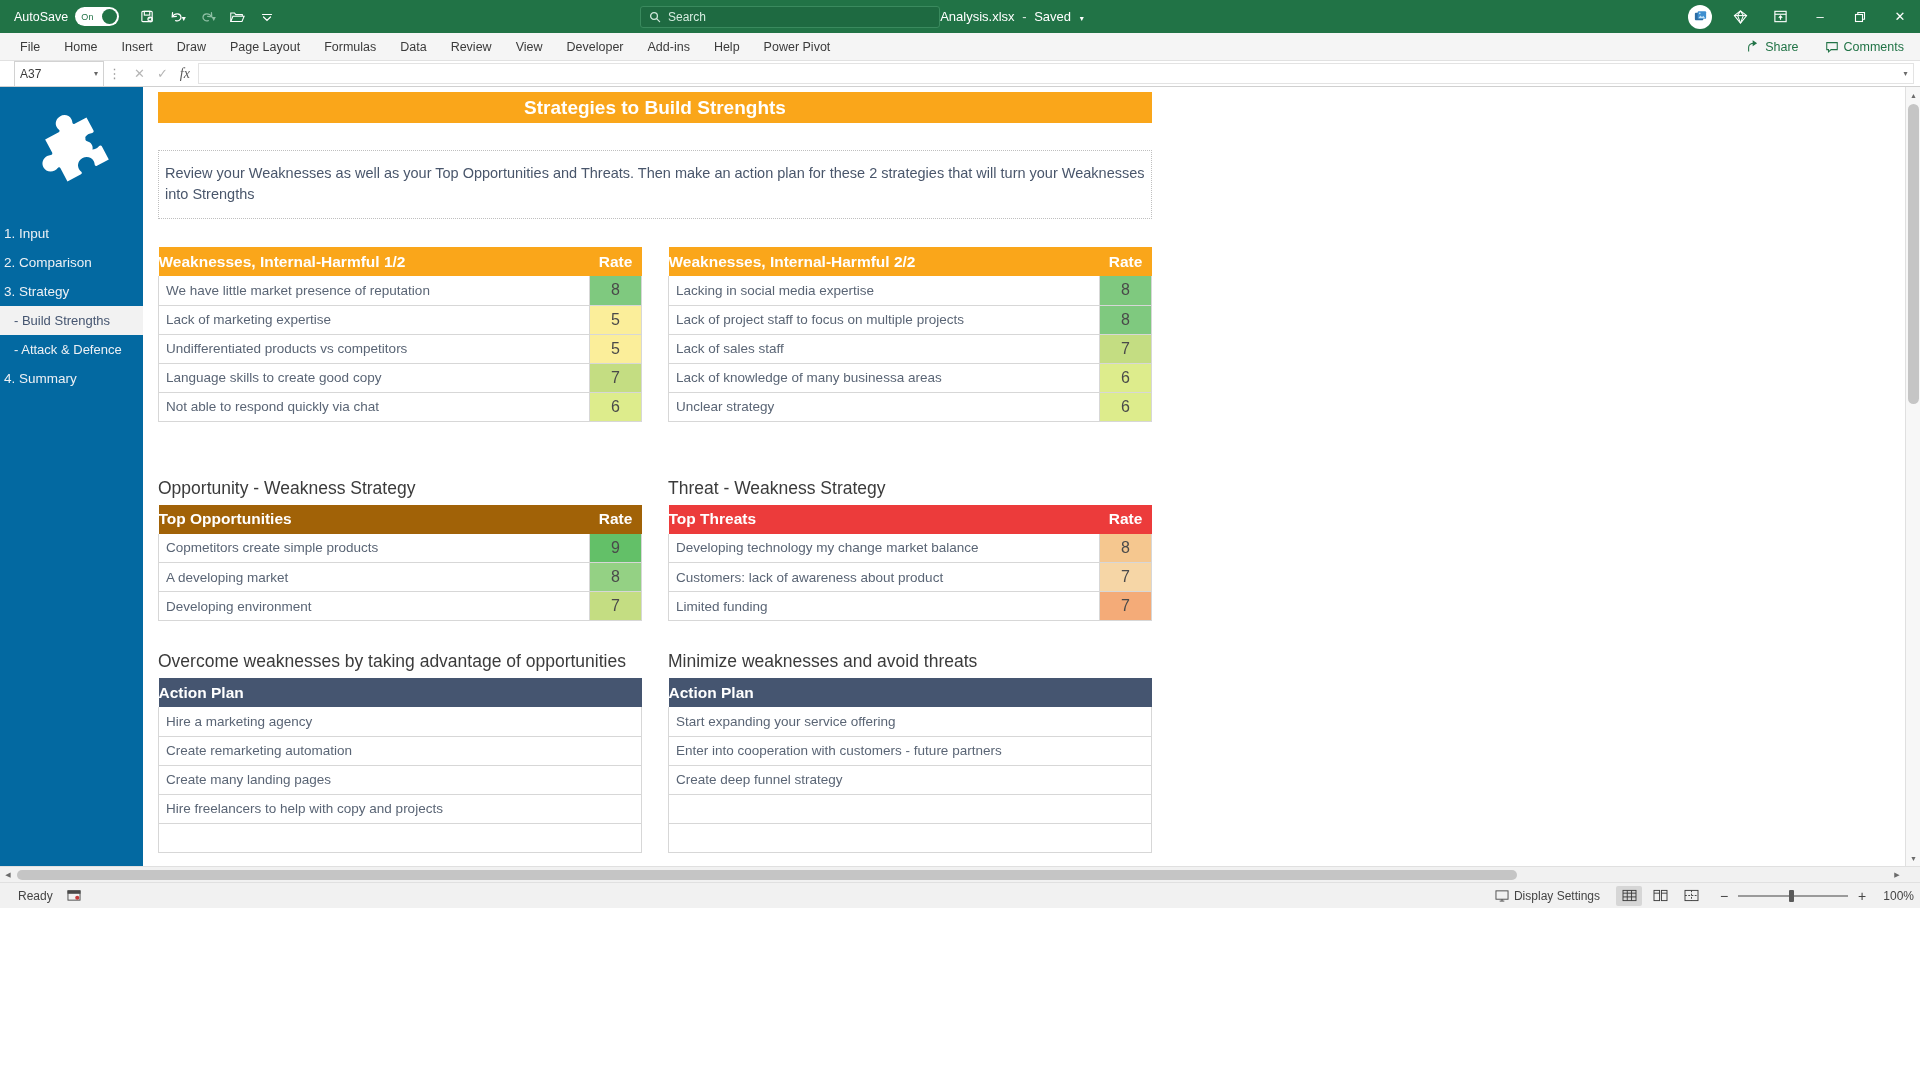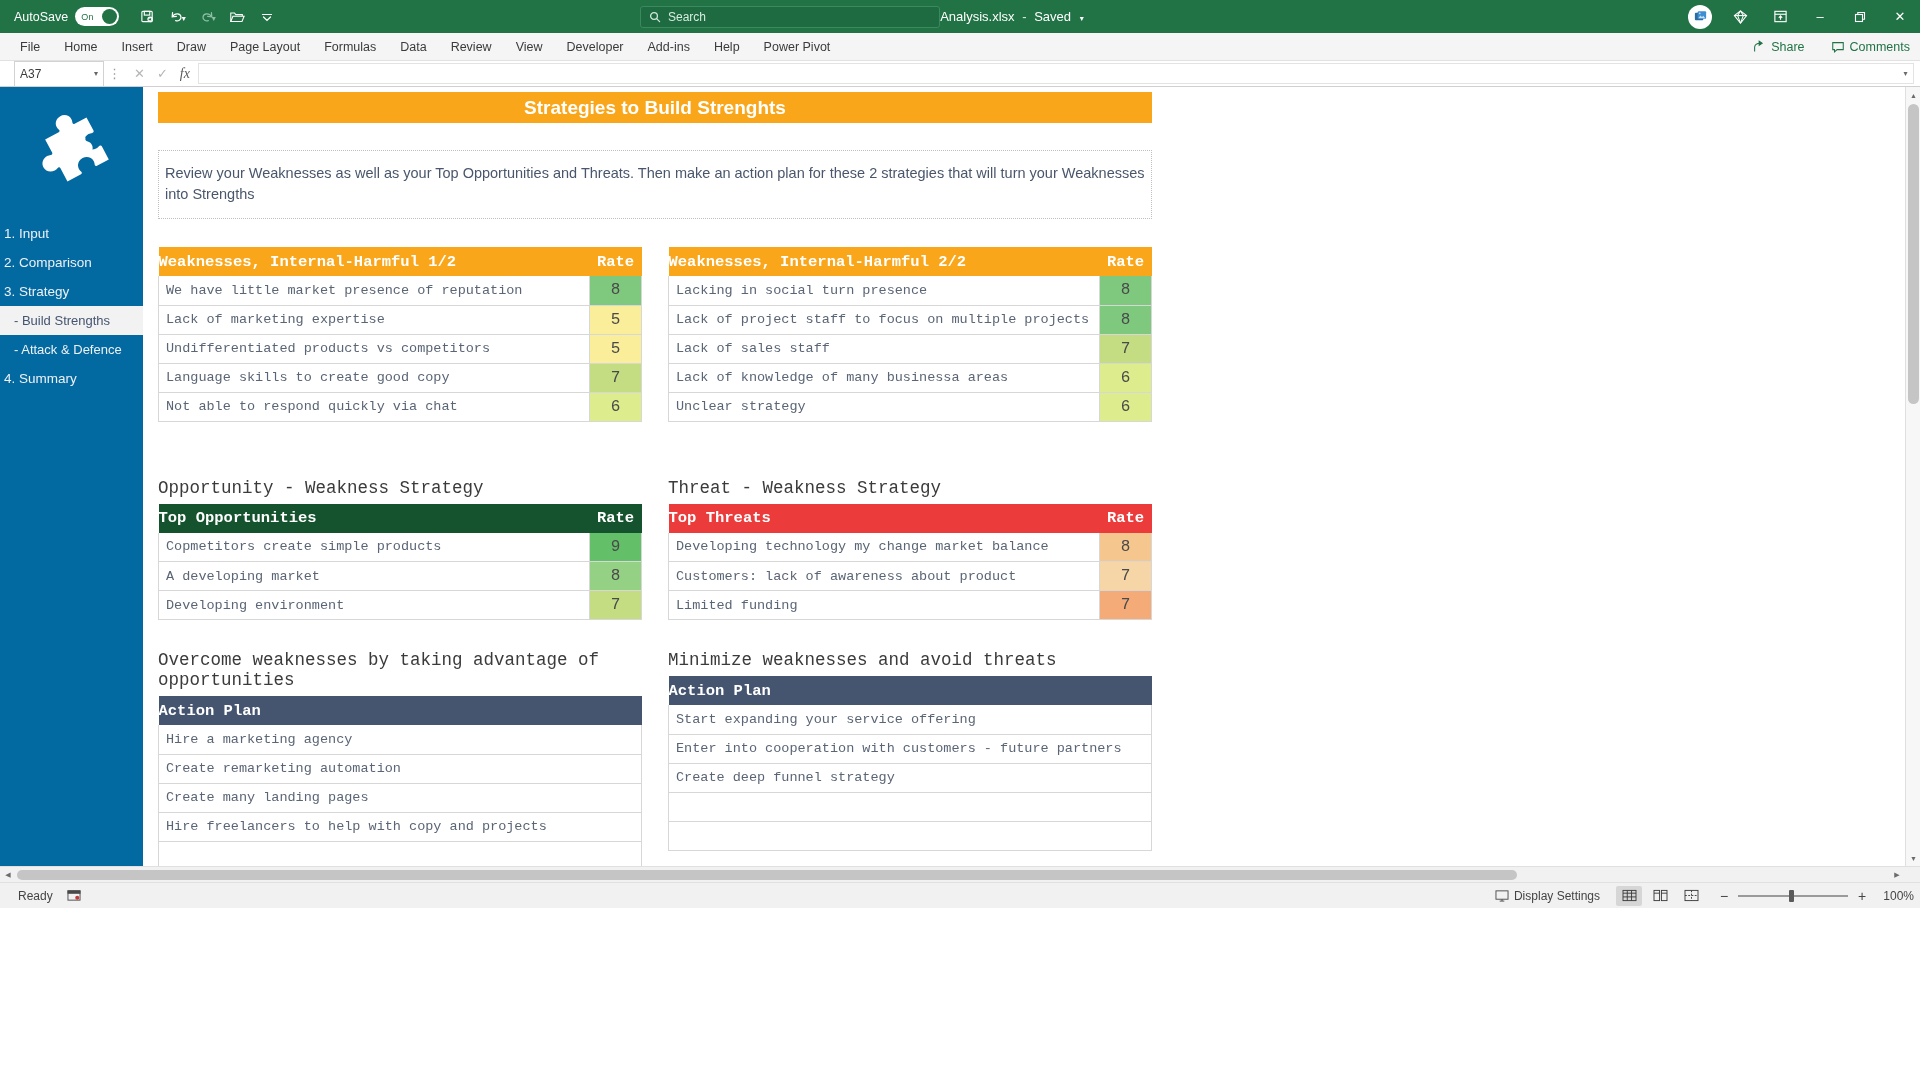--- a/index.html
+++ b/index.html
@@ -90,21 +90,21 @@
     height: 28px; background: #f5f5f5;
     border-bottom: 1px solid #e1e1e1;
     display: flex; align-items: center; position: relative;
   }
   .rtab {
     padding: 0 12px; height: 26px; display: flex; align-items: center;
     font-size: 12.5px; color: #3b3b3b; border-radius: 3px;
   }
   .rtab:first-child { margin-left: 8px; }
   .ribbon-right {
-    position: absolute; right: 4px; display: flex; align-items: flex-start; gap: 14px;
+    position: absolute; right: 10px; display: flex; align-items: flex-start; gap: 14px;
   }
   .rr-btn {
     display: flex; align-items: center; gap: 5px;
     font-size: 12.5px; color: #217346; padding: 2px 6px;
   }
   .rr-btn svg { display:block; }
 
   
   .formulabar {
     height: 26px; background: #ffffff; display: flex; align-items: center;
@@ -172,40 +172,40 @@
   }
 
   .intro {
     margin-left: 15px; margin-top: 27px; width: 994px;
     border: 1px dotted #bfbfbf;
     padding: 12px 6px 14px 6px;
     font-size: 14.5px; color: #49566b; line-height: 1.42;
   }
 
   .row-2col { display: flex; margin-left: 15px; margin-top: 28px; }
-  .col { width: 484px; font-family: Liberation Mono, monospace; }
+  .col { width: 484px; }
   .col.right { margin-left: 26px; }
 
   .sec-title {
     font-size: 17.5px; color: #3b3b3b; margin-bottom: 6px;
     font-weight: 400;
   }
 
   .tbl { width: 100%; border-collapse: collapse; table-layout: fixed; }
   .tbl th, .tbl td { padding: 0; }
   .thead-cell {
     height: 29px; color: #ffffff; font-weight: bold; font-size: 15.5px;
     text-align: left; padding-left: 7px; vertical-align: middle;
   }
   .thead-rate {
     height: 29px; color: #ffffff; font-weight: bold; font-size: 15.5px;
     text-align: center; vertical-align: middle; width: 52px;
   }
   .hdr-orange .thead-cell, .hdr-orange .thead-rate { background: #faa61a; }
-  .hdr-blue .thead-cell, .hdr-blue .thead-rate { background: #14532d; }
+  .hdr-blue .thead-cell, .hdr-blue .thead-rate { background: #a16207; }
   .hdr-red .thead-cell, .hdr-red .thead-rate { background: #ec3b3b; }
   .hdr-dark .thead-cell, .hdr-dark .thead-rate { background: #455570; }
 
   .tbl td.item {
     height: 29px; border: 1px solid #d7d7d7; border-top: none;
     font-size: 13.5px; color: #5a6575; padding-left: 7px;
     vertical-align: middle; background: #ffffff;
   }
   .tbl td.rate {
     height: 29px; width: 52px; text-align: center; vertical-align: middle;
@@ -504,21 +504,21 @@
         </div>
 
         <div class="col right">
           <table class="tbl">
             <tbody>
                 <tr class="hdr-orange">
               <th class="thead-cell">Weaknesses, Internal-Harmful 2/2</th>
               <th class="thead-rate">Rate</th>
             </tr>
             <tr>
-              <td class="item">Lacking in social turn presence</td>
+              <td class="item">Lacking in social media expertise</td>
               <td class="rate" style="background:#7fc97f">8</td>
             </tr>
             <tr>
               <td class="item">Lack of project staff to focus on multiple projects</td>
               <td class="rate" style="background:#7fc97f">8</td>
             </tr>
             <tr>
               <td class="item">Lack of sales staff</td>
               <td class="rate" style="background:#c4dd82">7</td>
             </tr>

